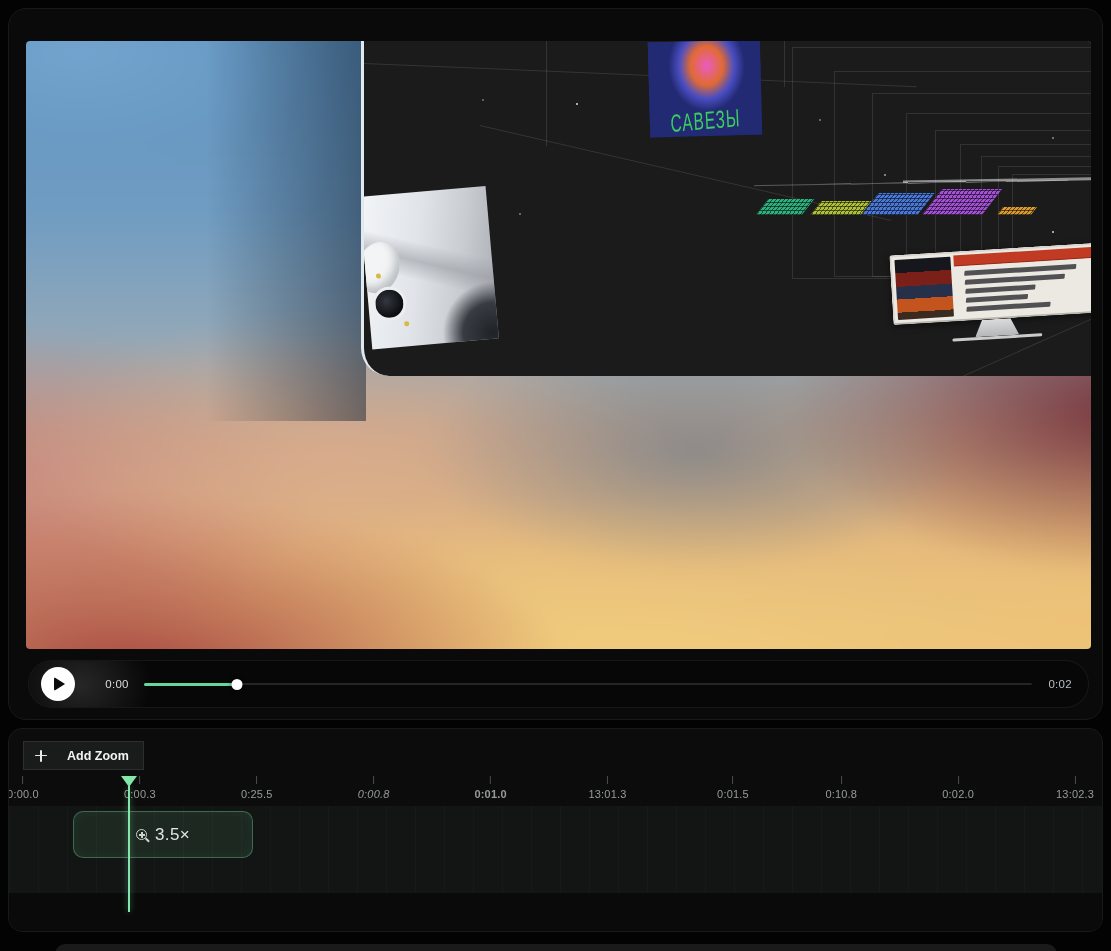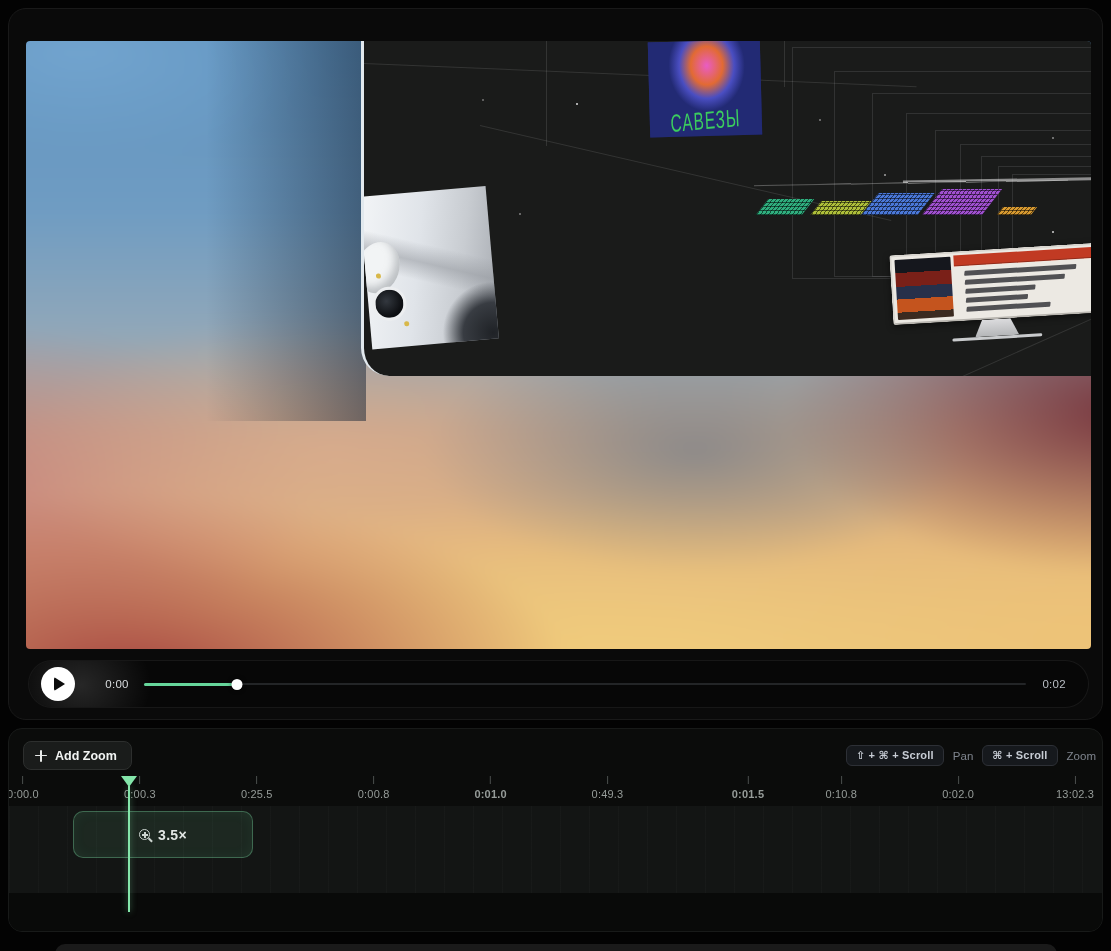--- a/index.html
+++ b/index.html
@@ -88,57 +88,57 @@
     border:1px solid rgba(255,255,255,.07); border-radius:24px; background:rgba(6,6,6,.7);
     display:flex; align-items:center; overflow:hidden; }
   .play-glow { position:absolute; left:-18px; top:-36px; width:140px; height:120px;
     background:radial-gradient(closest-side, rgba(255,255,255,.13), transparent); pointer-events:none; }
   .play-btn { position:relative; width:34px; height:34px; border-radius:50%; background:#fff;
     border:none; margin-left:12px; cursor:pointer; display:flex; align-items:center; justify-content:center; flex:none; }
   .play-tri { width:0; height:0; border-top:7px solid transparent; border-bottom:7px solid transparent;
     border-left:11px solid #0b0b0b; margin-left:3px; border-radius:2px; }
   .time { color:#d6d9dc; font-size:11.5px; letter-spacing:.3px; flex:none; }
   .time.cur { margin-left:27px; width:30px; text-align:center; }
-  .time.total { color:#b9bec4; margin:0 22px 0 12px; }
+  .time.total { color:#b9bec4; margin:0 16px 0 12px; }
   .seek { position:relative; flex:1; height:14px; margin:0 4px 0 12px; cursor:pointer; }
   .seek-track { position:absolute; left:0; right:0; top:6px; height:2px; background:#232527; border-radius:2px; }
   .seek-fill { position:absolute; left:0; top:5.5px; height:3px; background:#66d69b; border-radius:2px; }
   .seek-thumb { position:absolute; top:1.5px; width:11px; height:11px; border-radius:50%; background:#fff;
     transform:translateX(-50%); box-shadow:0 0 4px rgba(0,0,0,.6); }
 
   
   .timeline { position:absolute; left:8px; top:728px; width:1095px; height:204px;
     background:#0b0c0b; border:1px solid #181a19; border-radius:14px; overflow:hidden; }
   .track-band { position:absolute; left:0; right:0; top:77px; height:87px; background:#131514;
     background-image:repeating-linear-gradient(90deg, rgba(255,255,255,.018) 0 1px, transparent 1px 29px); }
   .lower-band { position:absolute; left:0; right:0; top:164px; height:40px; background:#090a09; }
 
   .add-zoom { position:absolute; left:14px; top:12px; height:29px; padding:0 14px 0 11px;
-    display:flex; align-items:center; gap:8px; background:#1a1c1b; border:1px solid #2d2f2e;
-    border-radius:8px; color:#f2f4f3; font-size:12.5px; font-weight:700; cursor:pointer; }
+    display:flex; align-items:center; gap:20px; background:#1a1c1b; border:1px solid #2d2f2e;
+    border-radius:0; color:#f2f4f3; font-size:12.5px; font-weight:700; cursor:pointer; }
   .plus-icon { position:relative; width:12px; height:12px; }
   .plus-icon::before, .plus-icon::after { content:""; position:absolute; background:#e8eae9; border-radius:1px; }
   .plus-icon::before { left:0; top:5.25px; width:12px; height:1.5px; }
   .plus-icon::after { left:5.25px; top:0; width:1.5px; height:12px; }
 
   .shortcuts { position:absolute; right:6px; top:16px; display:flex; align-items:center; gap:9px; }
   .kbd { background:#16191d; border:1px solid #2d3036; border-radius:6px; padding:3px 9px;
     color:#c7ccd4; font-size:11px; font-weight:700; letter-spacing:.2px; }
   .kbd-label { color:#7f858e; font-size:11.5px; }
 
   .ruler { position:absolute; left:0; top:47px; right:0; height:28px; }
   .ruler-item { position:absolute; top:0; transform:translateX(-50%); text-align:center; }
   .tick { width:1px; height:8px; background:#4b4f4d; margin:0 auto; }
   .tick-label { margin-top:4px; color:#969c99; font-size:11px; letter-spacing:.2px; white-space:nowrap; }
 
   .zoom-clip { position:absolute; left:64px; top:82px; width:180px; height:47px;
     background:rgba(118,214,158,.10); border:1.5px solid rgba(118,214,158,.38); border-radius:10px;
     display:flex; align-items:center; justify-content:center; gap:8px; cursor:pointer;
     box-shadow:inset 0 0 14px rgba(118,214,158,.06); }
-  .zoom-clip-label { color:#e2e7e4; font-size:14px; font-weight:700; letter-spacing:.3px; }
+  .zoom-clip-label { color:#e2e7e4; font-size:17px; font-weight:400; letter-spacing:.3px; }
   .zi { position:relative; width:11px; height:11px; border:1.5px solid #ccd4cf; border-radius:50%; flex:none; }
   .zi::before { content:""; position:absolute; left:2px; top:4.3px; width:5.5px; height:1.4px; background:#ccd4cf; }
   .zi::after { content:""; position:absolute; left:4.1px; top:2.2px; width:1.4px; height:5.5px; background:#ccd4cf; }
   .zi i { position:absolute; width:5px; height:1.6px; background:#ccd4cf; right:-3.5px; bottom:-1.5px; transform:rotate(45deg); }
 
   .playhead { position:absolute; left:111px; top:47px; width:17px; height:137px; cursor:ew-resize; }
   .playhead-cap { width:0; height:0; margin:0 auto; border-left:8px solid transparent;
     border-right:8px solid transparent; border-top:11px solid #84e6aa; }
   .playhead-line { width:2px; height:126px; margin:-1px auto 0; background:#84e6aa;
     box-shadow:0 0 6px rgba(132,230,170,.5); }
@@ -227,53 +227,47 @@
 
 <div class="timeline">
   <div class="track-band"></div>
   <div class="lower-band"></div>
 
   <button class="add-zoom">
     <span class="plus-icon"></span>
     <span>Add Zoom</span>
   </button>
 
-  <div class="shortcuts">
-    <span class="kbd">⇧ + ⌘ + Scroll</span>
-    <span class="kbd-label">Pan</span>
-    <span class="kbd">⌘ + Scroll</span>
-    <span class="kbd-label">Zoom</span>
-  </div>
 
   <div class="ruler">
       <div class="ruler-item" style="left: 14px;">
         <div class="tick"></div>
         <div class="tick-label">0:00.0</div>
       </div>
       <div class="ruler-item" style="left: 130.9px;">
         <div class="tick"></div>
         <div class="tick-label">0:00.3</div>
       </div>
       <div class="ruler-item" style="left: 247.8px;">
         <div class="tick"></div>
         <div class="tick-label">0:25.5</div>
       </div>
-      <div class="ruler-item" style="left: 364.7px;">
+      <div class="ruler-item" style="left: 364.7px; font-style: italic;">
         <div class="tick"></div>
         <div class="tick-label">0:00.8</div>
       </div>
       <div class="ruler-item" style="left: 481.6px; font-weight: bold;">
         <div class="tick"></div>
         <div class="tick-label">0:01.0</div>
       </div>
       <div class="ruler-item" style="left: 598.5px;">
         <div class="tick"></div>
-        <div class="tick-label">0:49.3</div>
-      </div>
-      <div class="ruler-item" style="left: 739px; font-weight: bold;">
+        <div class="tick-label">13:01.3</div>
+      </div>
+      <div class="ruler-item" style="left: 724px;">
         <div class="tick"></div>
         <div class="tick-label">0:01.5</div>
       </div>
       <div class="ruler-item" style="left: 832.3px;">
         <div class="tick"></div>
         <div class="tick-label">0:10.8</div>
       </div>
       <div class="ruler-item" style="left: 949.2px; text-decoration: underline;">
         <div class="tick"></div>
         <div class="tick-label">0:02.0</div>

